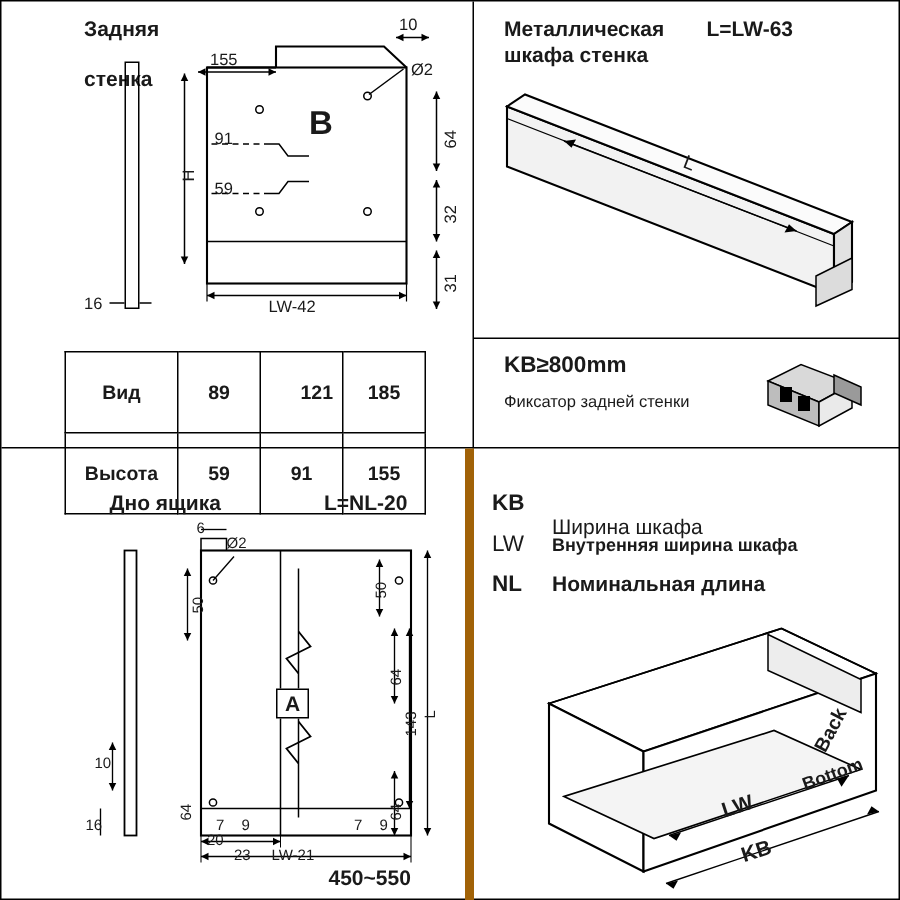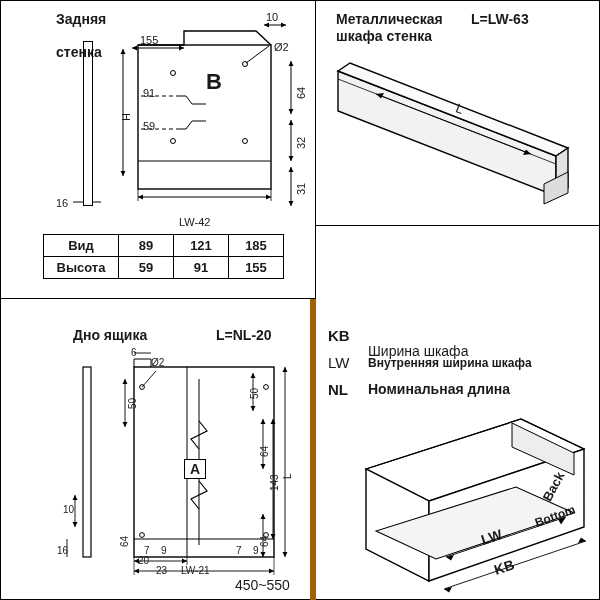--- a/index.html
+++ b/index.html
@@ -10,21 +10,21 @@
   .tr{left:315px;top:0;width:285px;height:225px;border-bottom:1px solid #000;}
   .mr{left:315px;top:225px;width:285px;height:73px;border-bottom:1px solid #000;}
   .bl{left:0;top:298px;width:315px;height:302px;border-right:6px solid #a16207;}
   .br{left:315px;top:298px;width:285px;height:302px;}
   .ttl{font-weight:bold;font-size:14px;line-height:1.15;}
   .sm{font-size:11px;}
   .xs{font-size:10px;}
   .abs{position:absolute;}
   .rot{transform:rotate(-90deg);transform-origin:left top;white-space:nowrap;}
   table.tbl{border-collapse:collapse;position:absolute;}
-  table.tbl td{border:1px solid #000;font-size:13px;text-align:center;padding:3px 6px;font-weight:bold;}
+  table.tbl td{border:1px solid #000;font-size:13px;text-align:center;padding:19px 6px;font-weight:bold;}
   .shape{position:absolute;border:1px solid #000;box-sizing:border-box;}
   .boxlbl{position:absolute;border:1px solid #000;background:#fff;font-weight:bold;font-size:14px;padding:1px 5px;}
   svg{position:absolute;left:0;top:0;overflow:visible;}
 </style>
 </head>
 <body>
 
 <div id="sheet">
 
   <div class="q tl">
@@ -86,29 +86,29 @@
 
     <div class="abs sm" style="left:139px;top:33px;">155</div>
     <div class="abs sm" style="left:265px;top:10px;">10</div>
     <div class="abs sm" style="left:273px;top:40px;">Ø2</div>
     <div class="abs sm rot" style="left:119px;top:120px;">H</div>
     <div class="abs sm" style="left:142px;top:86px;">91</div>
     <div class="abs sm" style="left:142px;top:119px;">59</div>
     <div class="abs sm rot" style="left:294px;top:98px;">64</div>
     <div class="abs sm rot" style="left:294px;top:148px;">32</div>
     <div class="abs sm rot" style="left:294px;top:194px;">31</div>
-    <div class="abs sm" style="left:178px;top:198px;margin-top:17px;">LW-42</div>
+    <div class="abs sm" style="left:178px;top:198px;">LW-42</div>
     <div class="abs" style="left:205px;top:68px;font-size:22px;font-weight:bold;">B</div>
 
     <table class="tbl" style="left:42px;top:233px;">
       <tbody>
           <tr>
         <td style="width:62px;">Вид</td>
         <td style="width:42px;">89</td>
-        <td style="width:42px;">121</td>
+        <td style="width:42px;text-align:right;">121</td>
         <td style="width:42px;">185</td>
       </tr>
       <tr>
         <td>Высота</td>
         <td>59</td>
         <td>91</td>
         <td>155</td>
       </tr>
     </tbody>
       </table>
@@ -128,20 +128,34 @@
 
       <polygon points="228,183 252,171 252,192 228,203" fill="#dcdcdc" stroke="#000" stroke-width="1"></polygon>
 
       <line x1="60" y1="93" x2="215" y2="153" stroke="#000" stroke-width="0.9"></line>
       <polygon points="60,93 68,92 65,97.5" fill="#000"></polygon>
       <polygon points="215,153 207,154 210,148.5" fill="#000"></polygon>
     </svg>
     <div class="abs sm" style="left:140px;top:100px;transform:rotate(21deg);font-size:13px;">L</div>
   </div>
 
+  <div class="q mr">
+    <div class="abs ttl" style="left:20px;top:9px;font-size:15px;">KB≥800mm</div>
+    <div class="abs sm" style="left:20px;top:36px;">Фиксатор задней стенки</div>
+    <svg width="285" height="73">
+      <g transform="translate(196,14)">
+        <polygon points="0,14 22,3 56,16 34,28" fill="#d9d9d9" stroke="#000" stroke-width="1"></polygon>
+        <polygon points="0,14 0,30 34,44 34,28" fill="#bdbdbd" stroke="#000" stroke-width="1"></polygon>
+        <polygon points="34,28 56,16 56,32 34,44" fill="#eaeaea" stroke="#000" stroke-width="1"></polygon>
+        <rect x="8" y="18" width="8" height="10" fill="#000"></rect>
+        <rect x="20" y="24" width="8" height="10" fill="#000"></rect>
+        <polygon points="44,10 62,18 62,30 44,22" fill="#9a9a9a" stroke="#000" stroke-width="1"></polygon>
+      </g>
+    </svg>
+  </div>
 
   <div class="q bl">
     <div class="abs ttl" style="left:72px;top:28px;">Дно ящика</div>
     <div class="abs ttl" style="left:215px;top:28px;">L=NL-20</div>
 
     <svg width="315" height="302">
 
       <rect x="82" y="68" width="8" height="190" fill="none" stroke="#000" stroke-width="1.2"></rect>
 
       <rect x="133" y="68" width="140" height="190" fill="none" stroke="#000" stroke-width="1.4"></rect>
@@ -219,21 +233,21 @@
     <div class="abs xs" style="left:150px;top:58px;">Ø2</div>
     <div class="abs xs" style="left:143px;top:246px;">7</div>
     <div class="abs xs" style="left:160px;top:246px;">9</div>
     <div class="abs xs" style="left:235px;top:246px;">7</div>
     <div class="abs xs" style="left:252px;top:246px;">9</div>
     <div class="abs xs" style="left:137px;top:256px;">20</div>
     <div class="abs xs" style="left:155px;top:266px;">23</div>
     <div class="abs xs" style="left:180px;top:266px;">LW-21</div>
     <div class="boxlbl" style="left:183px;top:160px;">A</div>
     <div class="abs" style="left:105px;top:278px;font-size:19px;font-weight:bold;margin-top:36px;">270~400</div>
-    <div class="abs" style="left:234px;top:278px;font-size:14px;font-weight:normal;">450~550</div>
+    <div class="abs" style="left:218px;top:278px;font-size:14px;font-weight:bold;">450~550</div>
   </div>
 
   <div class="q br">
     <div class="abs" style="left:12px;top:28px;width:265px;">
       <span class="abs" style="left:0;top:0;font-size:15px;font-weight:bold;">KB</span>
       <span class="abs" style="left:40px;top:16px;font-size:14px;font-weight:normal;">Ширина шкафа</span>
     </div>
     <div class="abs" style="left:12px;top:55px;width:265px;">
       <span class="abs" style="left:0;top:0;font-size:15px;">LW</span>
       <span class="abs" style="left:40px;top:2px;font-size:12px;font-weight:bold;">Внутренняя ширина шкафа</span>

